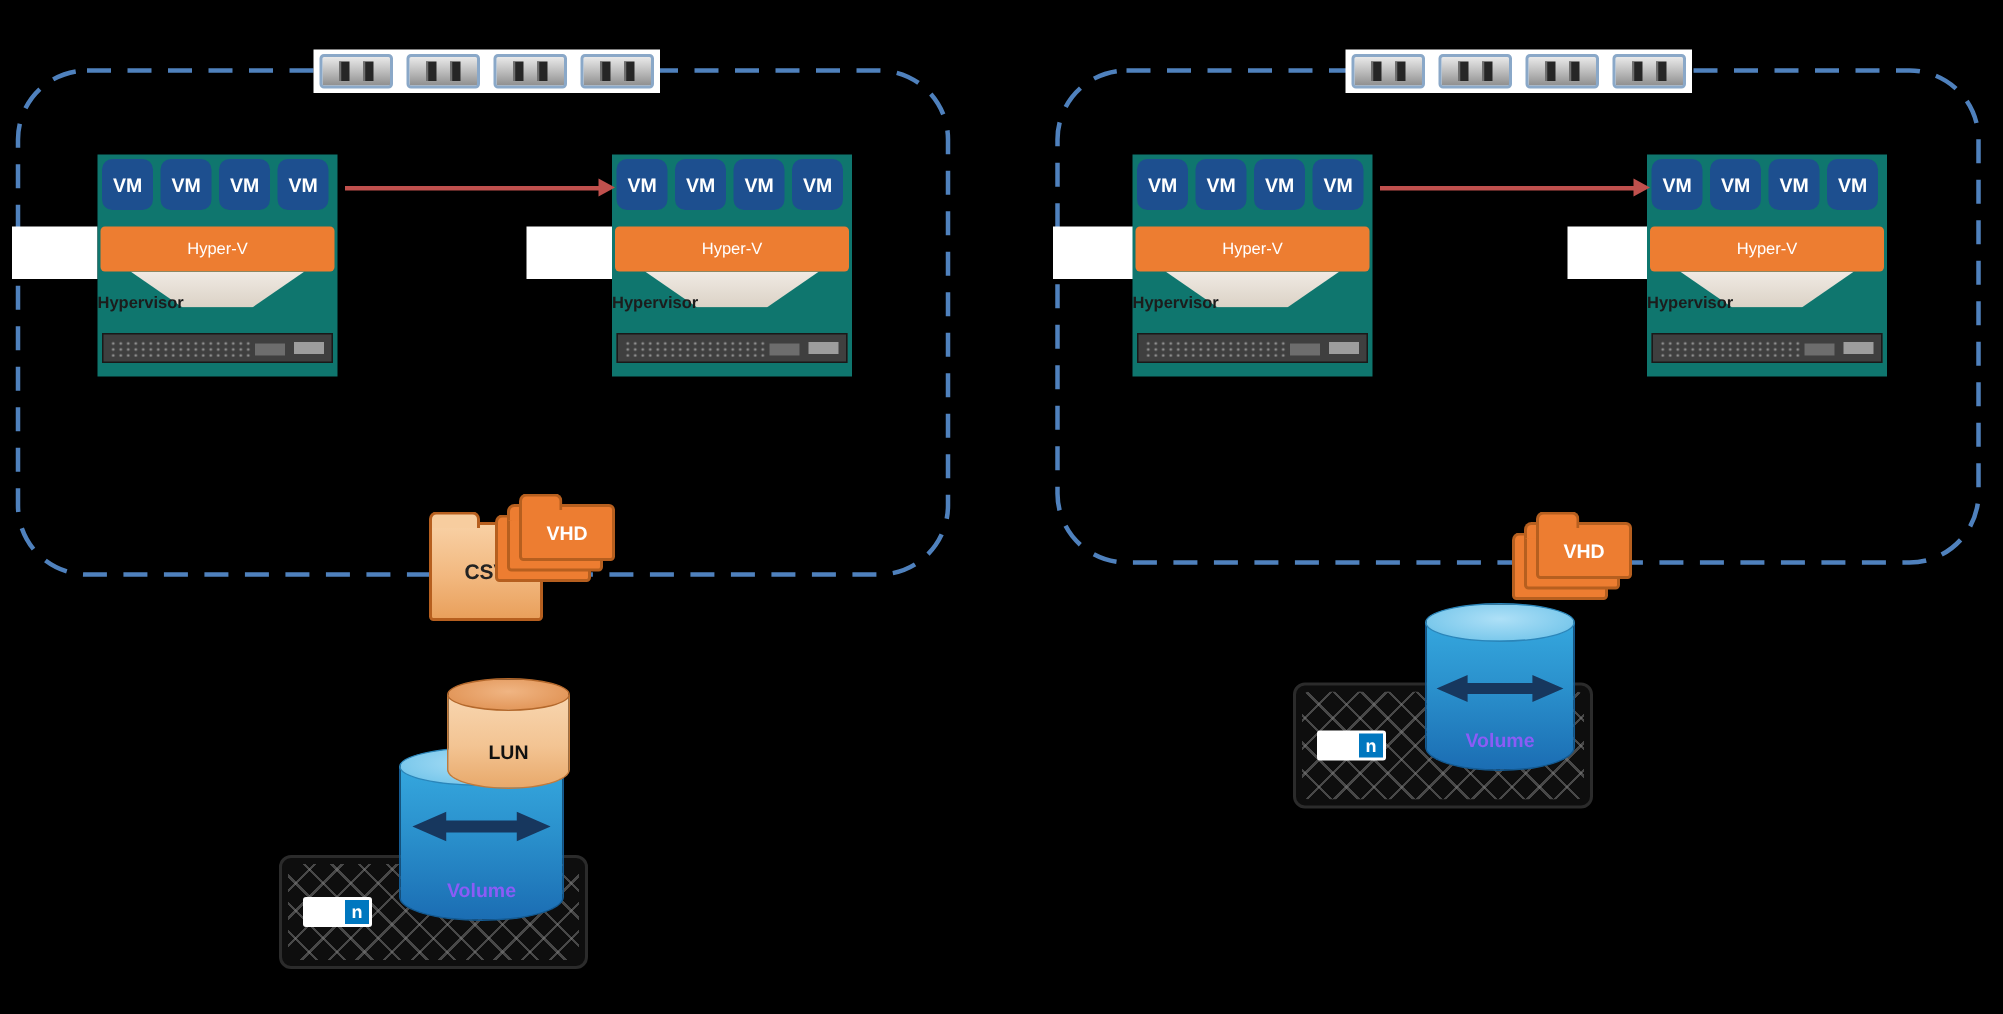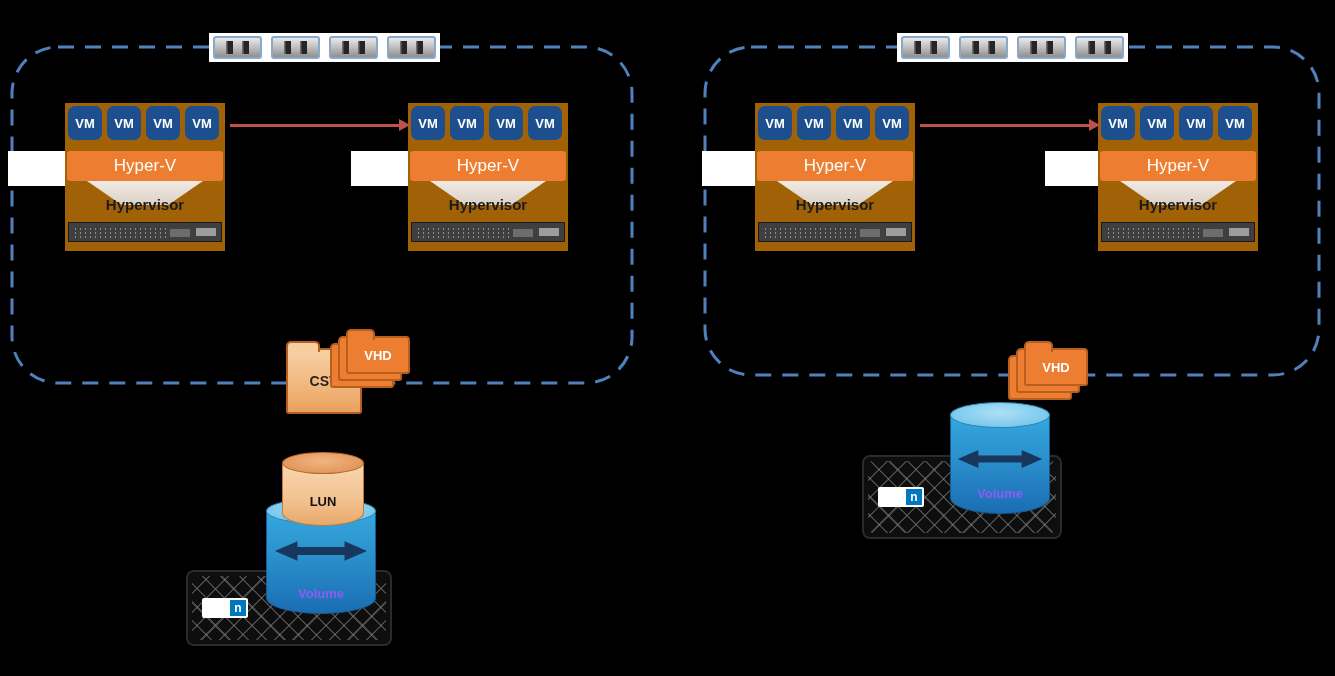--- a/index.html
+++ b/index.html
@@ -11,29 +11,29 @@
   svg.cluster { position:absolute; }
   .cluster-rect { fill:none; stroke:var(--cluster-border,#4f81bd); stroke-width:3; }
 
   
   .switch-row { position:absolute; background:#fff; display:flex; gap:9px; padding:3px 4px; align-items:center; z-index:4; }
   .switch { width:49px; height:23px; background:linear-gradient(180deg,#e9e9e9 0%,#b9b9b9 55%,#8f8f8f 100%);
             border:2px solid #8aa8c8; border-radius:3px; display:flex; justify-content:center; align-items:center; gap:9px; }
   .switch::before,.switch::after { content:""; width:7px; height:13px; background:#262626; box-shadow:inset 1.5px 0 0 #6f6f6f; }
 
   
-  .host { position:absolute; width:160px; height:148px; background:#a16207; z-index:3; }
+  .host { position:absolute; width:160px; height:148px; background:#0f766e; z-index:3; }
   .vm-row { position:absolute; top:3px; left:3px; display:flex; gap:5px; }
   .vm { width:34px; height:34px; background:var(--vm-blue,#1d4f8f); border-radius:7px; color:#fff; font-weight:bold;
         font-size:13px; display:flex; align-items:center; justify-content:center; }
   .hyperv { position:absolute; top:48px; left:2px; width:156px; height:30px; background:var(--hyperv-orange,#ed7d31);
-            border-radius:3px; color:#fff; font-size:17px; display:flex; align-items:center; justify-content:center;text-align:center; }
+            border-radius:3px; color:#fff; font-size:11px; display:flex; align-items:center; justify-content:center;text-align:center; }
   .funnel { position:absolute; top:78px; left:22px; width:116px; height:24px;
             background:linear-gradient(180deg,#f0eae3,#dbd2c6); clip-path:polygon(0 0,100% 0,70% 100%,30% 100%); }
-  .hypervisor { position:absolute; top:93px; left:0; width:100%; text-align:center; font-size:15px; font-weight:600; color:#1c1c1c; }
+  .hypervisor { position:absolute; top:93px; left:0; width:100%; text-align:left; font-size:11px; font-weight:600; color:#1c1c1c; }
   .rack { position:absolute; top:119px; left:3px; width:154px; height:20px; background:#3f3f3f; border:1px solid #191919; }
   .rack::before { content:""; position:absolute; left:4px; top:4px; width:96px; height:11px;
                   background-image:radial-gradient(circle,#8e8e8e 0.8px,transparent 1.1px); background-size:5px 4px; }
   .rack::after { content:""; position:absolute; right:5px; top:5px; width:20px; height:8px; background:#9d9d9d; box-shadow:-26px 1px 0 #6d6d6d; }
 
   
   .migration-arrow { position:absolute; height:3px; background:var(--migration-arrow-red,#c0504d); z-index:5; }
   .migration-arrow::after { content:""; position:absolute; right:-10px; top:-5px; width:0; height:0;
                             border-left:11px solid var(--migration-arrow-red,#c0504d);
                             border-top:6.5px solid transparent; border-bottom:6.5px solid transparent; }
@@ -172,21 +172,21 @@
 
   <div class="cylinder volume" style="left:266px;top:498px;width:110px;height:116px;">
     <div class="cyl-body"></div>
     <div class="cyl-top"></div>
     <svg class="dbl-arrow" style="top:40px;" width="98" height="26" viewBox="0 0 100 26">
       <path d="M3 13 L26 3 L26 9 L74 9 L74 3 L97 13 L74 23 L74 17 L26 17 L26 23 Z"></path>
     </svg>
     <div class="cyl-label">Volume</div>
   </div>
 
-  <div class="cylinder lun" style="left:282px;top:452px;width:82px;height:74px;z-index:6;">
+  <div class="cylinder lun" style="left:298px;top:452px;width:82px;height:74px;z-index:6;">
     <div class="cyl-body"></div>
     <div class="cyl-top"></div>
     <div class="cyl-label">LUN</div>
   </div>
 
   <div class="folder tan" style="left:286px;top:348px;width:76px;height:66px;z-index:6;">
     <span class="folder-label-dark">CSV</span>
   </div>
   <div class="vhd-stack" style="left:330px;top:336px;width:82px;height:54px;">
     <div class="folder orange" style="left:0;top:14px;"></div>

